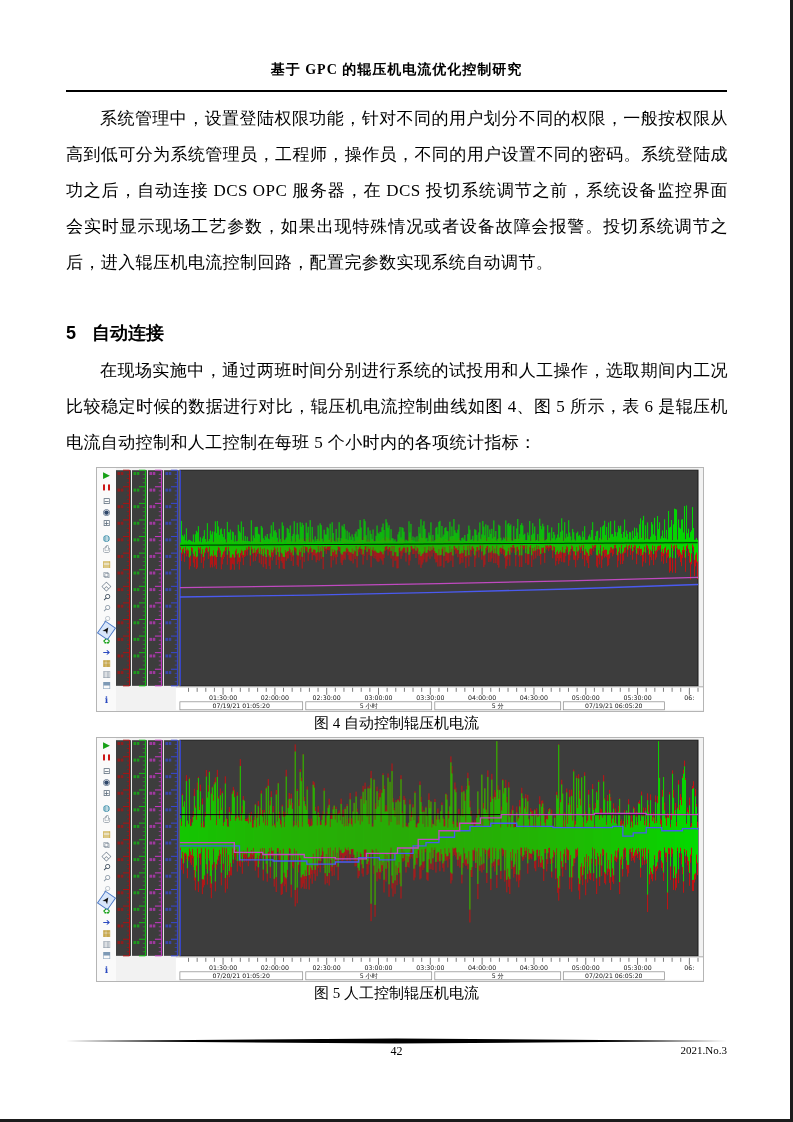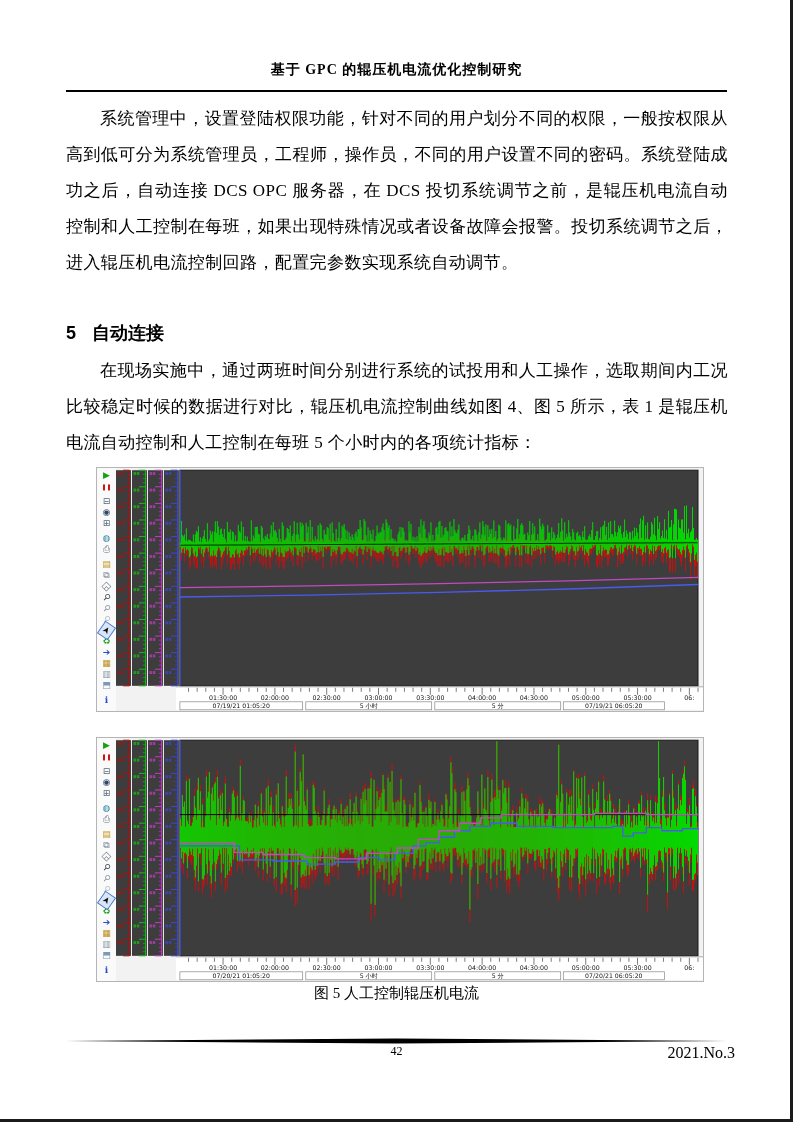--- a/index.html
+++ b/index.html
@@ -24,39 +24,39 @@
   .tb-icon{width:13px;height:11px;font-size:9px;line-height:11px;text-align:center;
         font-family:"DejaVu Sans",sans-serif;cursor:pointer;user-select:none;}
   .tb-icon.small{font-size:6px;}
   .tb-icon.sel{outline:1px solid #4a78c8;background:#d8e6fa;}
   .tb-icon.gap{margin-top:4px;}
   svg.trend{flex:1;display:block;}
   .caption{position:absolute;left:0;width:100%;text-align:center;font-size:15px;}
   #cap4{top:714px;} #cap5{top:984px;font-family:Liberation Serif, serif;}
   .footer-rule{position:absolute;top:1038px;left:66px;width:661px;height:6px;}
   .footer-page{position:absolute;top:1044px;left:0;width:100%;text-align:center;font-size:12px;}
-  .footer-issue{position:absolute;top:1044px;right:58px;font-size:16px;}
+  .footer-issue{position:absolute;top:1044px;right:66px;font-size:11px;}
   .scan-edge-right{position:absolute;top:0;right:0;width:3px;height:100%;background:#1b1b1b;}
   .scan-edge-bottom{position:absolute;bottom:0;left:0;width:100%;height:3px;background:#1b1b1b;}
 </style>
 </head>
 <body>
 
 <div class="page">
 
   <div class="header-title">基于 GPC 的辊压机电流优化控制研究</div>
   <div class="header-rule"></div>
 
-  <p class="para" id="p1">系统管理中，设置登陆权限功能，针对不同的用户划分不同的权限，一般按权限从高到低可分为系统管理员，工程师，操作员，不同的用户设置不同的密码。系统登陆成功之后，自动连接 DCS OPC 服务器，在 DCS 投切系统调节之前，是辊压机电流自动控制和人工控制在每班，如果出现特殊情况或者设备故障会报警。投切系统调节之后，进入辊压机电流控制回路，配置完参数实现系统自动调节。</p>
+  <p class="para" id="p1">系统管理中，设置登陆权限功能，针对不同的用户划分不同的权限，一般按权限从高到低可分为系统管理员，工程师，操作员，不同的用户设置不同的密码。系统登陆成功之后，自动连接 DCS OPC 服务器，在 DCS 投切系统调节之前，系统设备监控界面会实时显示现场工艺参数，如果出现特殊情况或者设备故障会报警。投切系统调节之后，进入辊压机电流控制回路，配置完参数实现系统自动调节。</p>
 
   <div class="section-head">
     <span>5</span><span class="sec-t">自动连接</span>
   </div>
 
-  <p class="para" id="p2">在现场实施中，通过两班时间分别进行系统的试投用和人工操作，选取期间内工况比较稳定时候的数据进行对比，辊压机电流控制曲线如图 4、图 5 所示，表 1 是辊压机电流自动控制和人工控制在每班 5 个小时内的各项统计指标：</p>
+  <p class="para" id="p2">在现场实施中，通过两班时间分别进行系统的试投用和人工操作，选取期间内工况比较稳定时候的数据进行对比，辊压机电流控制曲线如图 4、图 5 所示，表 6 是辊压机电流自动控制和人工控制在每班 5 个小时内的各项统计指标：</p>
 
   <figure class="figure" id="fig4">
     <div class="chart-widget" id="chart0">
       <div class="trend-toolbar">
           <span class="tb-icon" style="color: rgb(22, 160, 22);">▶</span>
           <span class="tb-icon small" style="color: rgb(204, 22, 22);">❚❚</span>
           <span class="tb-icon gap" style="color: rgb(90, 106, 122);">⊟</span>
           <span class="tb-icon" style="color: rgb(48, 72, 106);">◉</span>
           <span class="tb-icon" style="color: rgb(90, 106, 122);">⊞</span>
           <span class="tb-icon gap" style="color: rgb(29, 125, 157);">◍</span>
@@ -485,20 +485,21 @@
           <text x="125.5015" y="240.3" text-anchor="middle" font-size="6.2" fill="#111" font-family="DejaVu Sans, sans-serif">07/19/21 01:05:20</text>
           <rect x="190.117" y="234" width="126.11699999999999" height="8" fill="#fff" stroke="#888" stroke-width="0.7"></rect>
           <text x="253.1755" y="240.3" text-anchor="middle" font-size="6.2" fill="#111" font-family="DejaVu Sans, sans-serif">5 小时</text>
           <rect x="319.34799999999996" y="234" width="126.11700000000002" height="8" fill="#fff" stroke="#888" stroke-width="0.7"></rect>
           <text x="382.40649999999994" y="240.3" text-anchor="middle" font-size="6.2" fill="#111" font-family="DejaVu Sans, sans-serif">5 分</text>
           <rect x="448.06" y="234" width="101.2050000000001" height="8" fill="#fff" stroke="#888" stroke-width="0.7"></rect>
           <text x="498.6625" y="240.3" text-anchor="middle" font-size="6.2" fill="#111" font-family="DejaVu Sans, sans-serif">07/19/21 06:05:20</text>
         </svg>
       </div>
   </figure>
+  <div class="caption" id="cap4">图 4  自动控制辊压机电流</div>
 
   <figure class="figure" id="fig5">
     <div class="chart-widget" id="chart1">
       <div class="trend-toolbar">
           <span class="tb-icon" style="color: rgb(22, 160, 22);">▶</span>
           <span class="tb-icon small" style="color: rgb(204, 22, 22);">❚❚</span>
           <span class="tb-icon gap" style="color: rgb(90, 106, 122);">⊟</span>
           <span class="tb-icon" style="color: rgb(48, 72, 106);">◉</span>
           <span class="tb-icon" style="color: rgb(90, 106, 122);">⊞</span>
           <span class="tb-icon gap" style="color: rgb(29, 125, 157);">◍</span>

